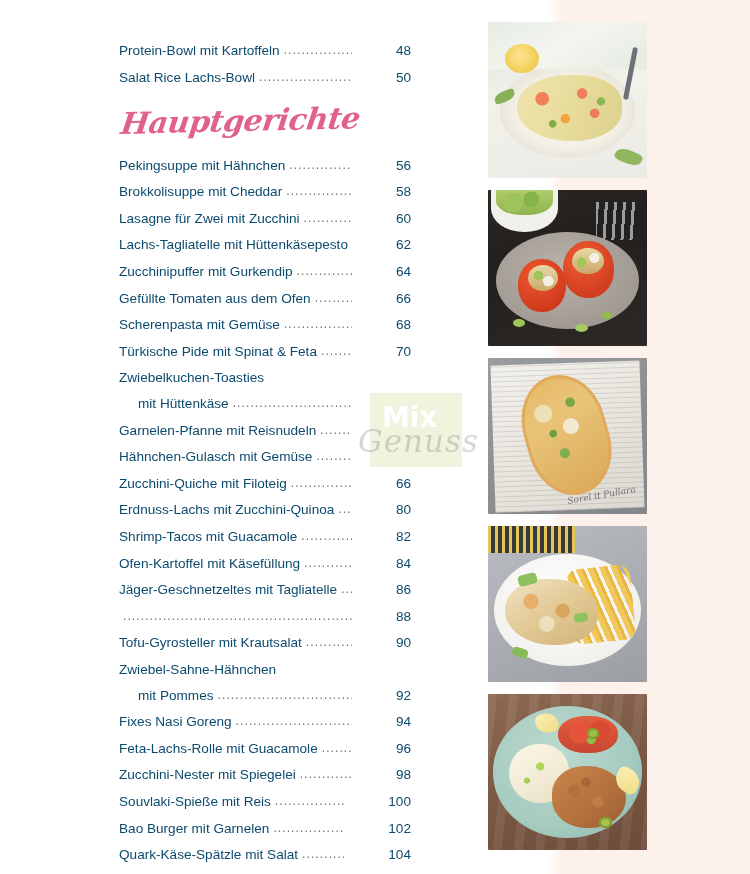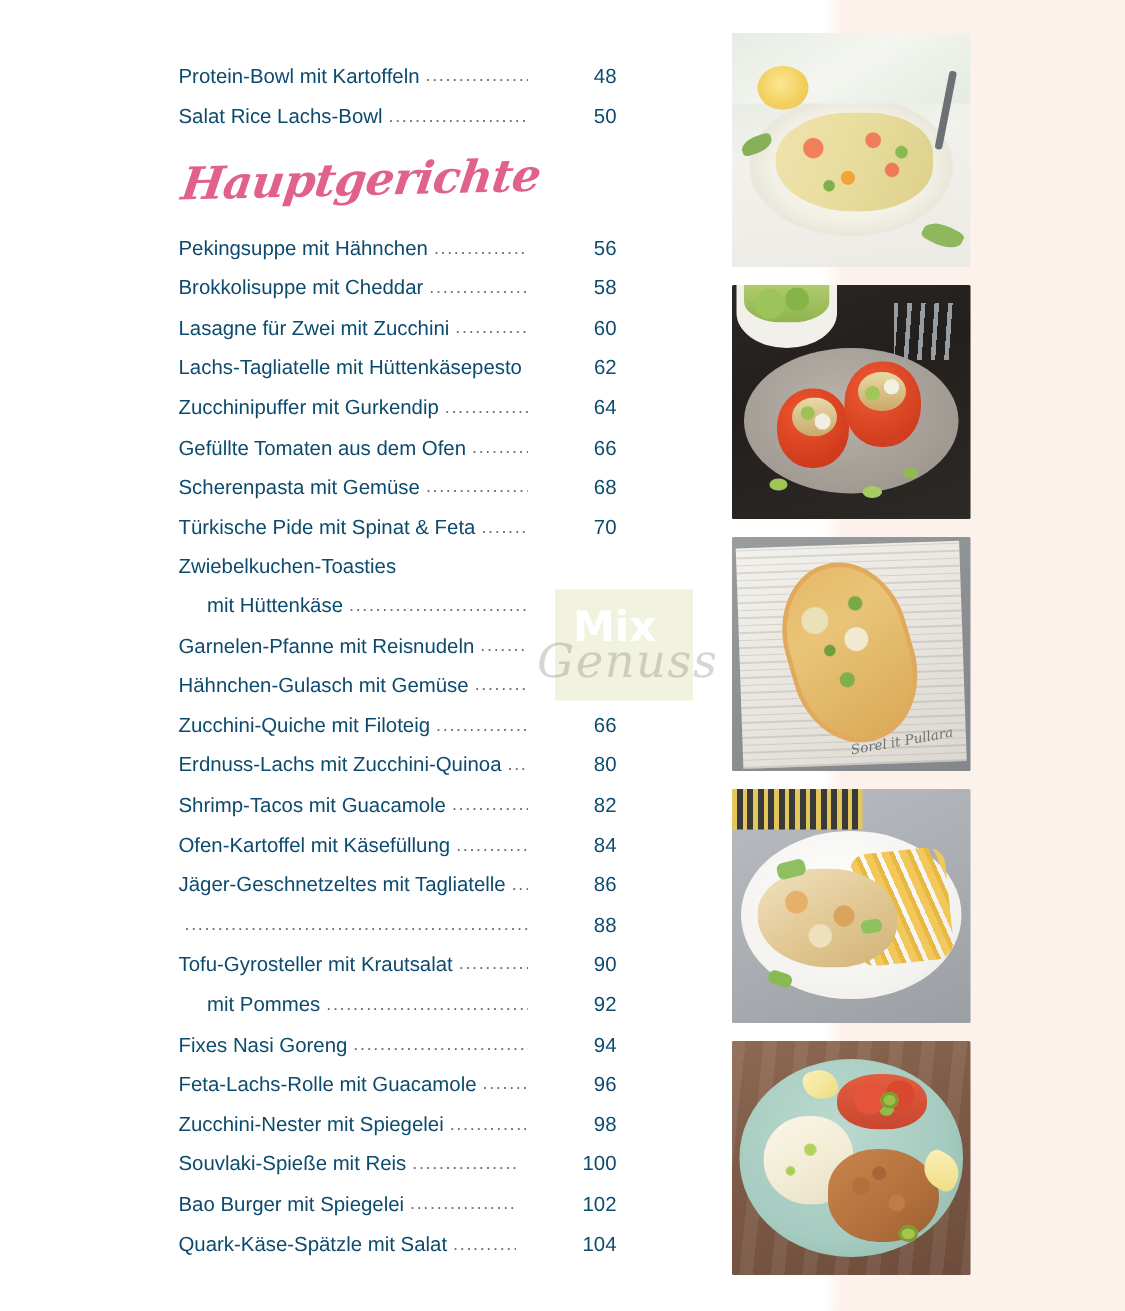--- a/index.html
+++ b/index.html
@@ -398,20 +398,24 @@
         </div>
         <div class="toc-entry">
           <span class="entry-dots"></span>
           <span class="entry-page">88</span>
         </div>
         <div class="toc-entry">
           <span class="entry-title">Tofu-Gyrosteller mit Krautsalat</span>
           <span class="entry-dots"></span>
           <span class="entry-page">90</span>
         </div>
+        <div class="toc-entry no-dots">
+          <span class="entry-title">Zwiebel-Sahne-Hähnchen</span>
+          <span class="entry-page"></span>
+        </div>
         <div class="toc-entry indented">
           <span class="entry-title">mit Pommes</span>
           <span class="entry-dots"></span>
           <span class="entry-page">92</span>
         </div>
         <div class="toc-entry">
           <span class="entry-title">Fixes Nasi Goreng</span>
           <span class="entry-dots"></span>
           <span class="entry-page">94</span>
         </div>
@@ -424,21 +428,21 @@
           <span class="entry-title">Zucchini-Nester mit Spiegelei</span>
           <span class="entry-dots"></span>
           <span class="entry-page">98</span>
         </div>
         <div class="toc-entry">
           <span class="entry-title">Souvlaki-Spieße mit Reis</span>
           <span class="entry-dots"></span>
           <span class="entry-page">100</span>
         </div>
         <div class="toc-entry">
-          <span class="entry-title">Bao Burger mit Spiegelei</span>
+          <span class="entry-title">Bao Burger mit Garnelen</span>
           <span class="entry-dots"></span>
           <span class="entry-page">102</span>
         </div>
         <div class="toc-entry">
           <span class="entry-title">Quark-Käse-Spätzle mit Salat</span>
           <span class="entry-dots"></span>
           <span class="entry-page">104</span>
         </div>
       </div>
   </div>

